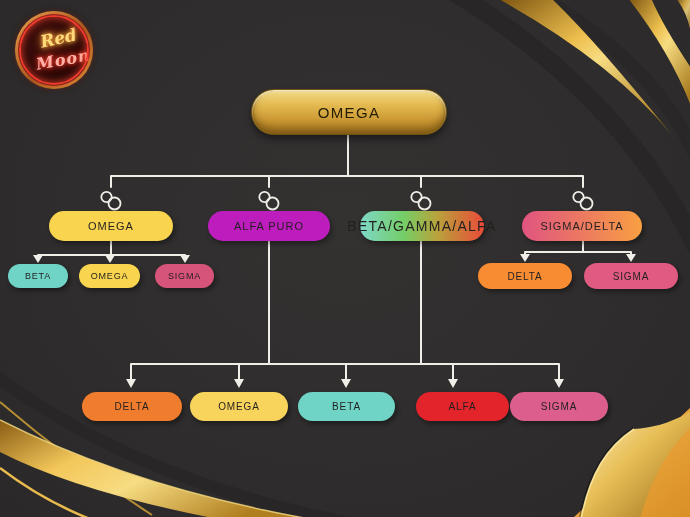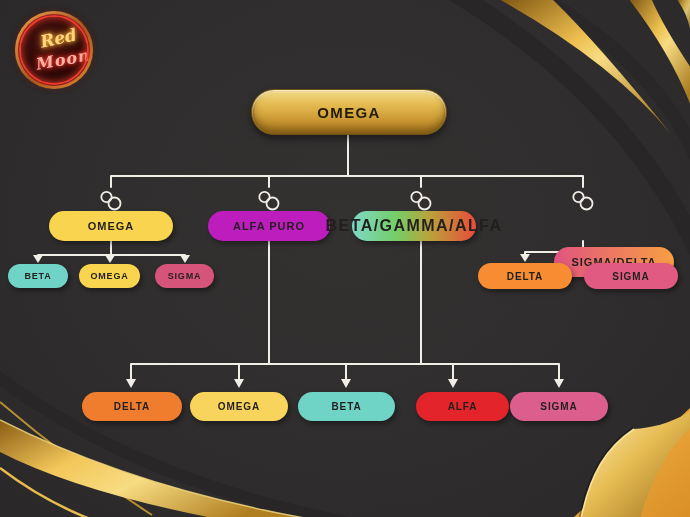--- a/index.html
+++ b/index.html
@@ -5,35 +5,35 @@
   html,body{margin:0;padding:0;background:#1c1b1b;}
   .stage{
     position:relative;width:690px;height:517px;overflow:hidden;
     background:radial-gradient(ellipse at 50% 42%, #343131 0%, #2f2d2d 55%, #2a2828 100%);
     font-family:"Liberation Sans", sans-serif;
   }
   .deco, .wires{position:absolute;left:0;top:0;width:690px;height:517px;}
   
   .node{
     position:absolute;display:flex;align-items:center;justify-content:center;
-    font-weight:700;color:#221f1f;letter-spacing:.09em;
+    font-weight:400;color:#221f1f;letter-spacing:.09em;
     box-shadow:2px 3px 5px rgba(0,0,0,.38);
     white-space:nowrap;
   }
   .root{
     left:251px;top:89px;width:194px;height:44px;border-radius:23px;
     font-size:15px;color:#241c04;border:1px solid #6e5212;
     box-shadow:inset 0 2px 2px rgba(255,246,205,.95), inset 0 -5px 8px rgba(92,62,8,.6),
                inset 0 0 0 2px rgba(170,125,35,.8), 0 4px 7px rgba(0,0,0,.45);
   }
   .lv2{top:211px;height:30px;border-radius:16px;font-size:11px;}
   .n-l2-0{left:49px;width:124px;}
   .n-l2-1{left:208px;width:122px;}
-  .n-l2-2{left:352px;width:124px;font-size:16px;}
-  .n-l2-3{left:554px;width:120px;margin-top:36px;}
+  .n-l2-2{left:360px;width:124px;font-size:14px;}
+  .n-l2-3{left:522px;width:120px;}
   .lv3a{top:264px;height:24px;border-radius:13px;font-size:9px;}
   .n-oc-0{left:8px;width:60px;}
   .n-oc-1{left:79px;width:61px;}
   .n-oc-2{left:155px;width:59px;}
   .lv3b{top:263px;height:26px;border-radius:14px;font-size:10px;}
   .n-sd-0{left:478px;width:94px;}
   .n-sd-1{left:584px;width:94px;}
   .lv4{top:392px;height:29px;border-radius:15px;font-size:10px;}
   .n-b-0{left:82px;width:100px;}
   .n-b-1{left:190px;width:98px;}

